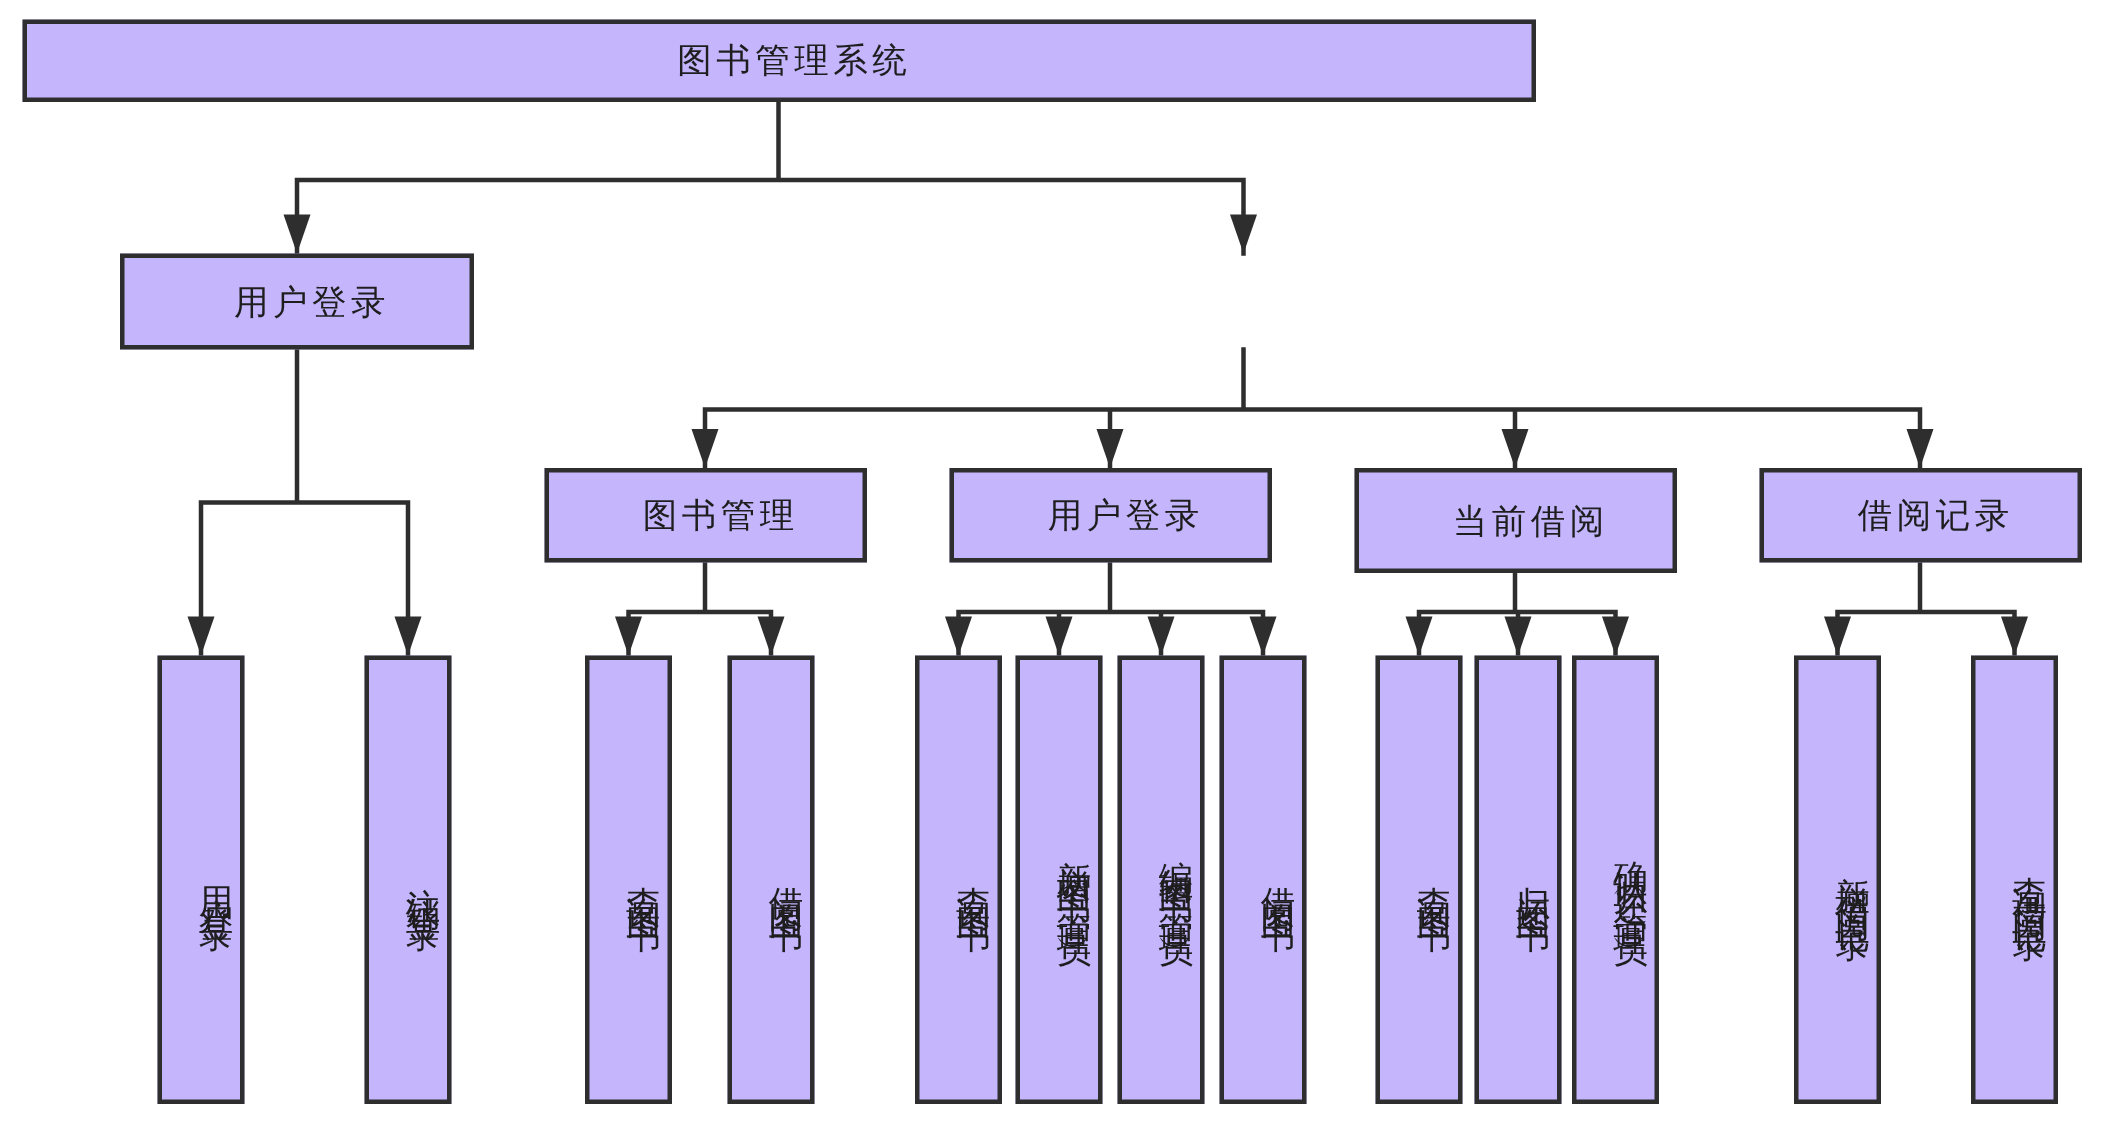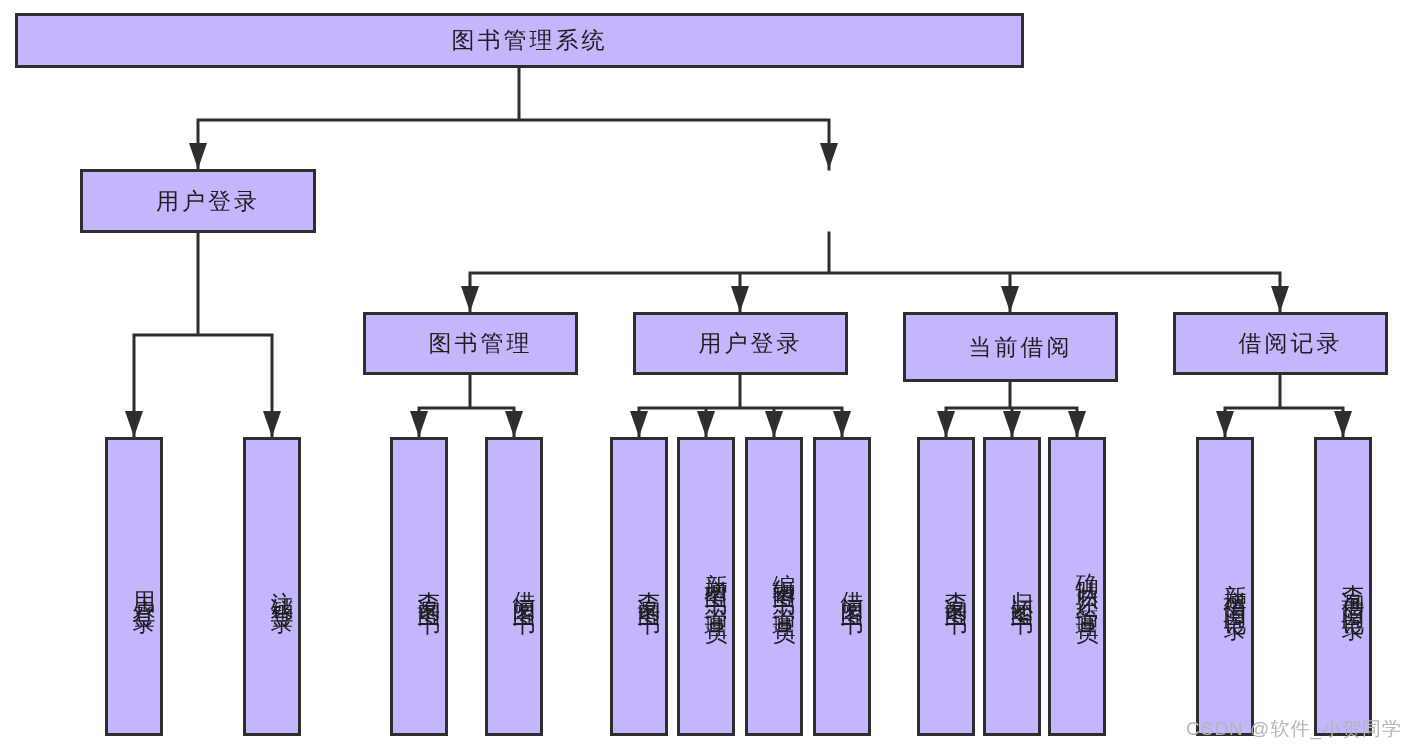--- a/index.html
+++ b/index.html
@@ -156,15 +156,14 @@
   <div class="node" style="left:1048px;top:437px;width:58px;height:299px">
     <span class="vtext">确认归还（管理员）</span>
   </div>
   <div class="node" style="left:1196px;top:437px;width:58px;height:299px">
     <span class="vtext">新增借阅记录</span>
   </div>
   <div class="node" style="left:1314px;top:437px;width:58px;height:299px">
     <span class="vtext">查询借阅记录</span>
   </div>
 
-  <div id="watermark">CSDN @软件_小贺同学</div>
 
 </div>
 
 </body></html>

